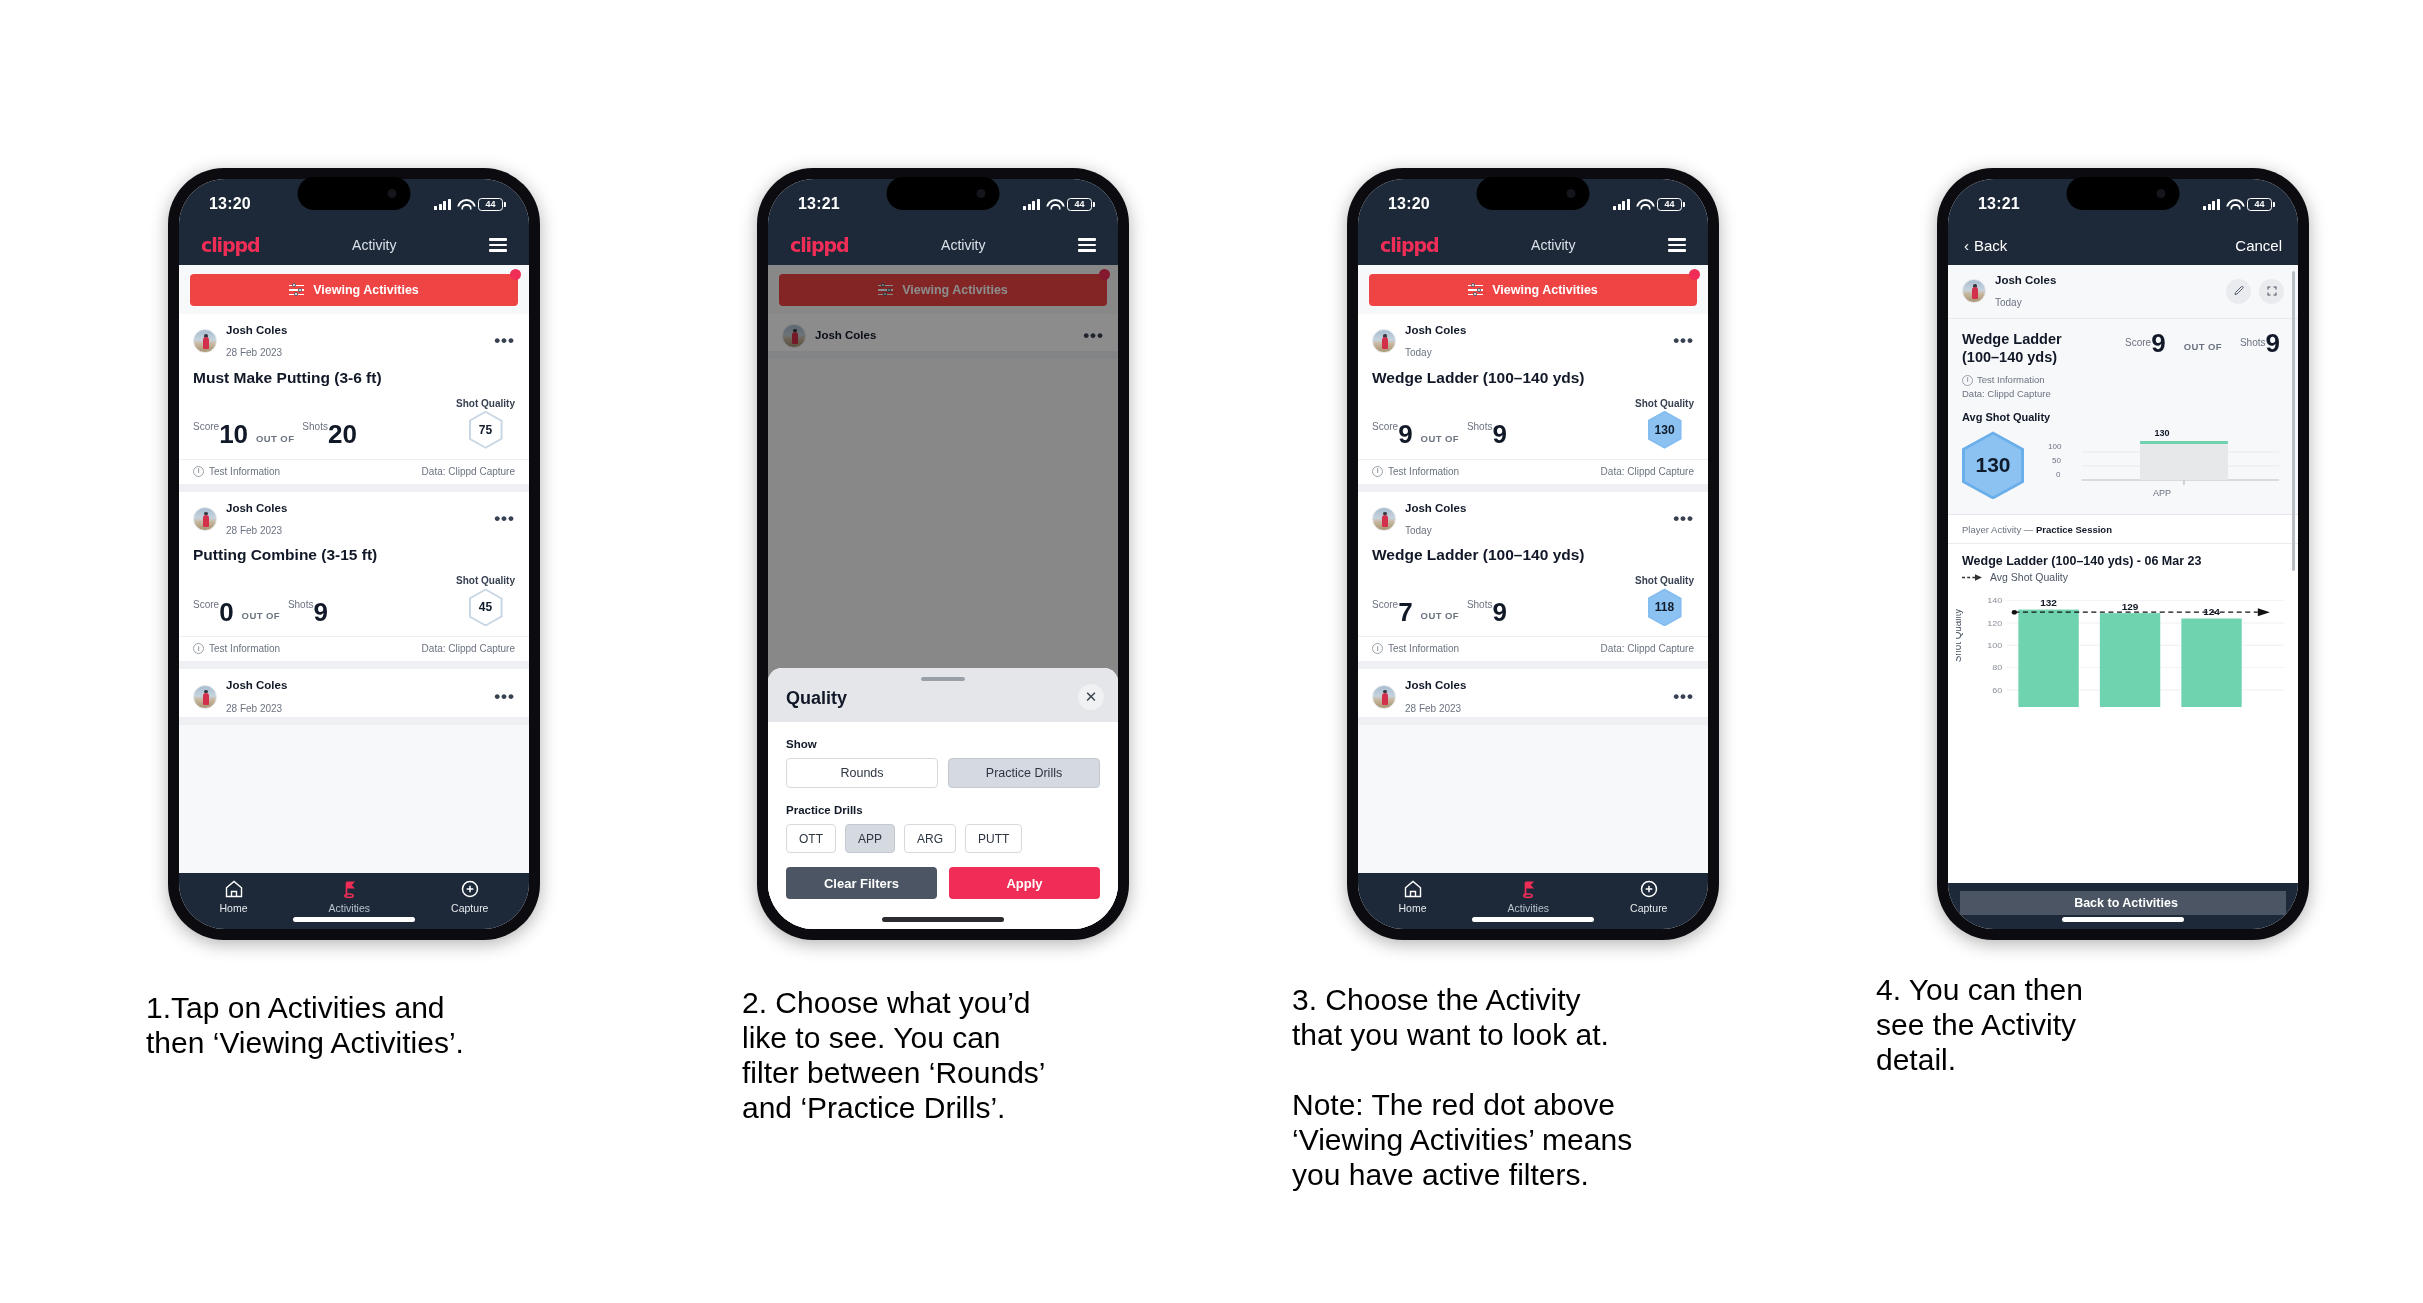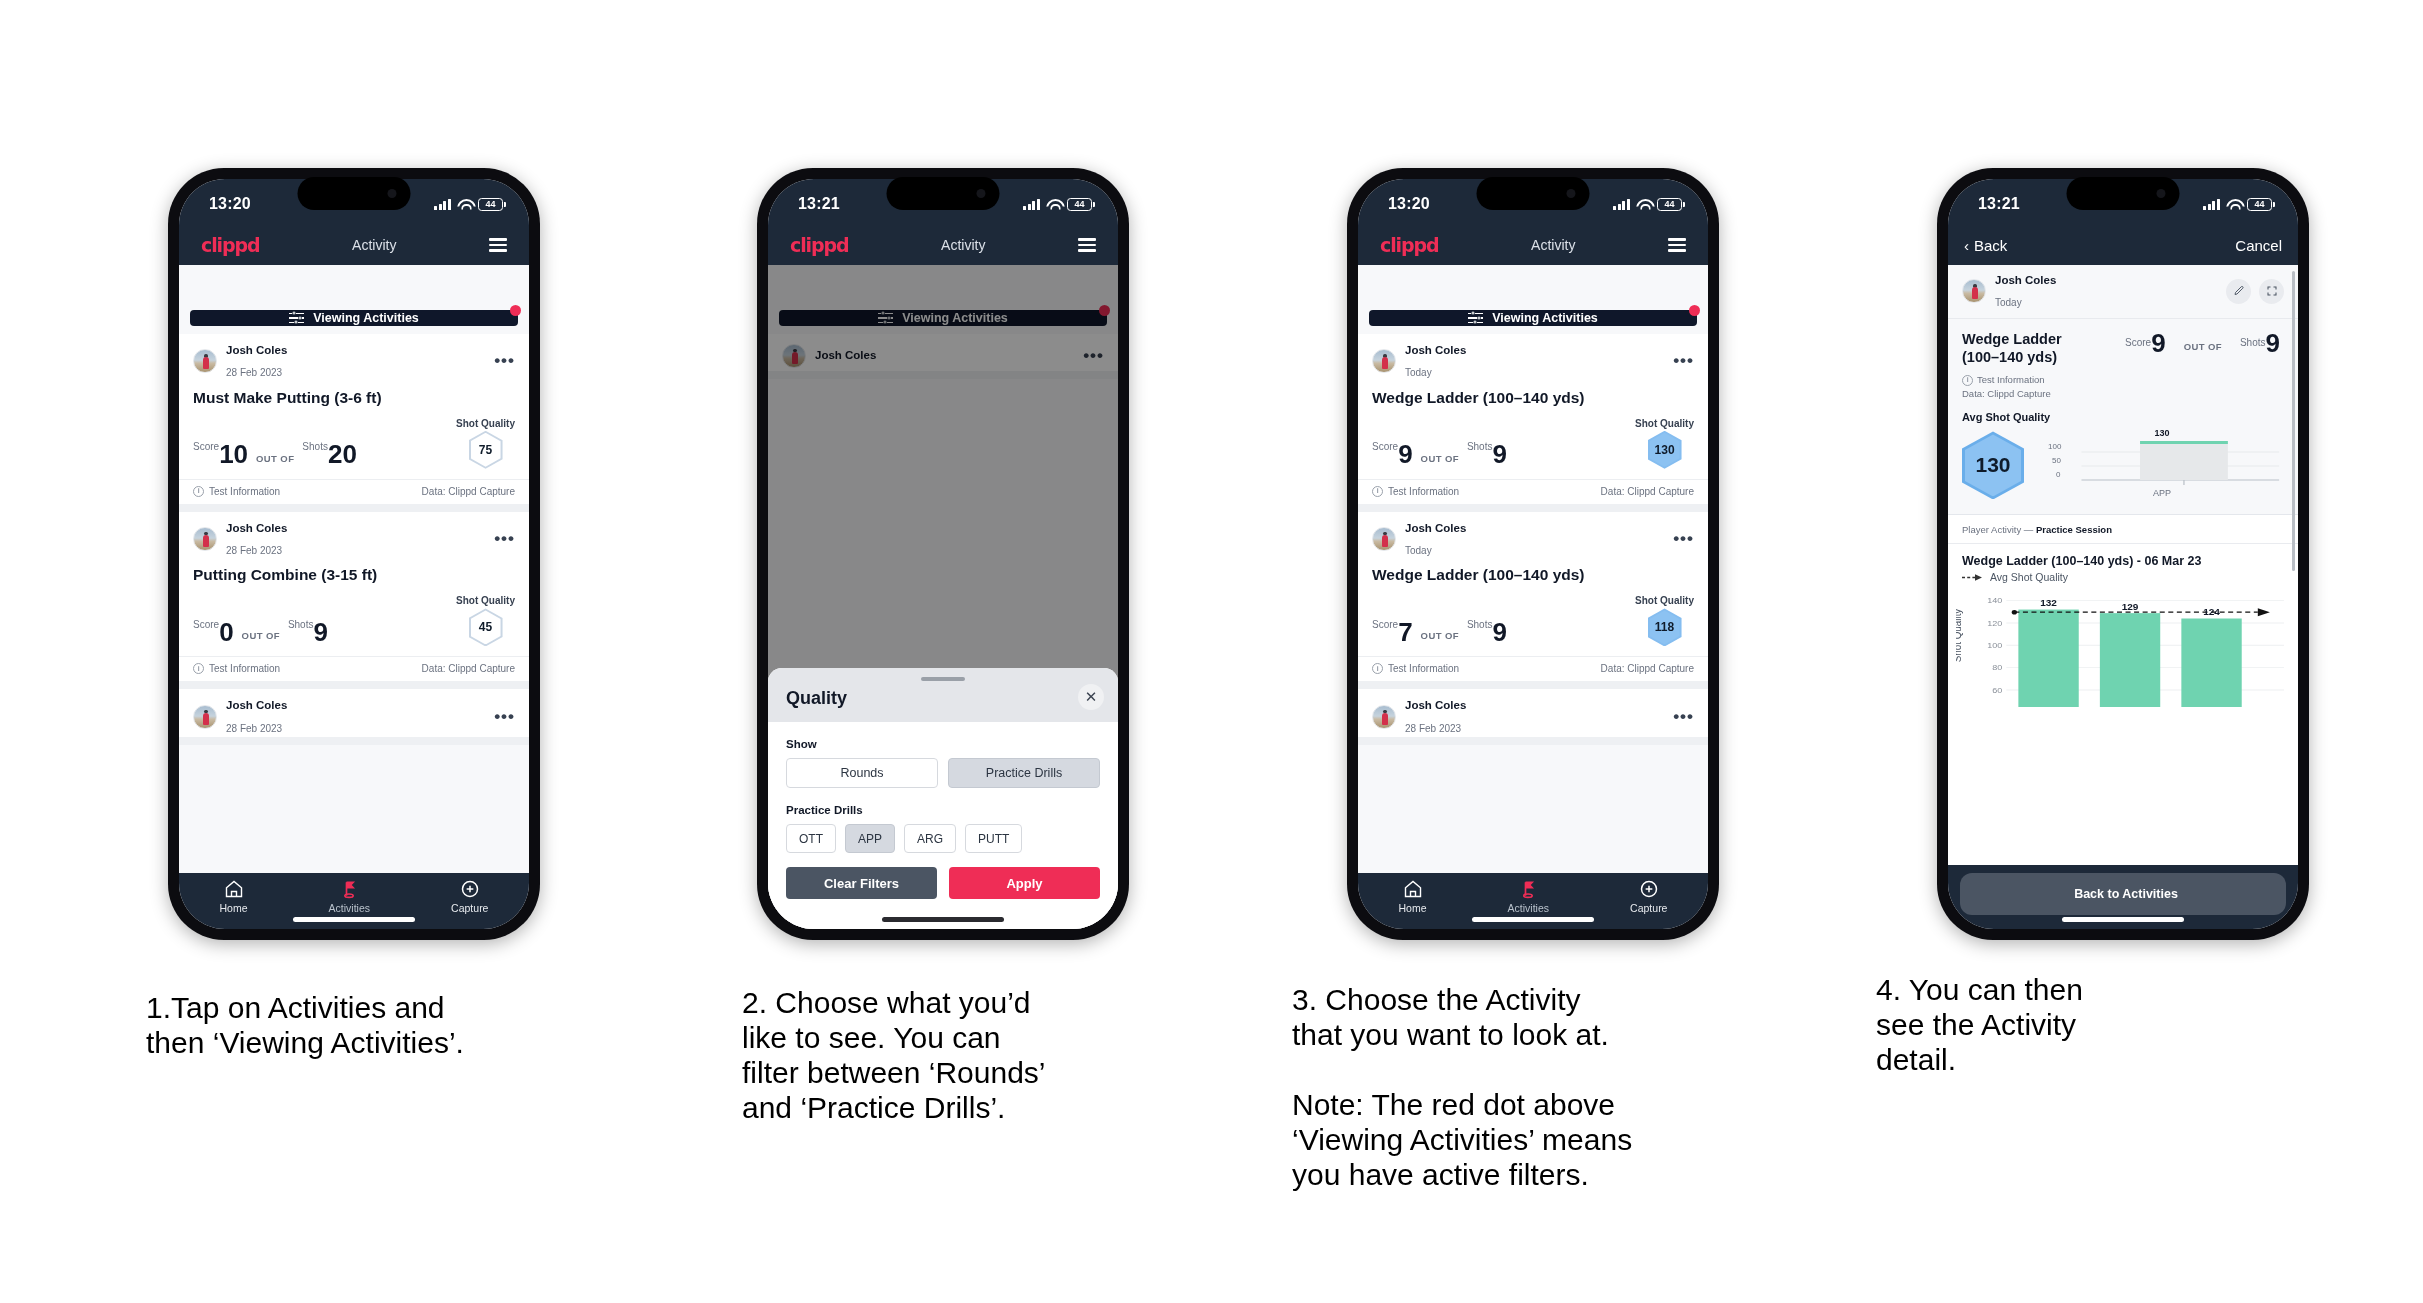--- a/index.html
+++ b/index.html
@@ -79,23 +79,23 @@
     font-size:15px;
   }
   .nav-back { display:flex; align-items:center; gap:5px; }
   .nav-back .chev { font-size:15px; line-height:1; }
 
   
   .appbody { flex:1 1 auto; background:#f7f8fa; overflow:hidden; position:relative; }
 
   .filterbar-wrap { padding:9px 11px 8px; background:#f7f8fa; position:relative; }
   .filterbar {
-    height:16px; background:#0f172a; border-radius:4px; color:#fff;
+    height:32px; background:#ef4444; border-radius:4px; color:#fff;
     display:flex; align-items:center; justify-content:center; gap:9px;
-    font-size:12.5px; font-weight:600; position:relative;margin-top:36px;
+    font-size:12.5px; font-weight:600; position:relative;
   }
   .reddot { position:absolute; right:-3px; top:-5px; width:11px; height:11px;
     border-radius:50%; background:#ef2d56; }
   .slider-icon { width:15px; height:13px; position:relative; display:block; }
   .slider-icon i { position:absolute; left:0; width:100%; height:1.6px; background:#fff; }
   .slider-icon i:nth-child(1){top:1px}
   .slider-icon i:nth-child(2){top:5.7px}
   .slider-icon i:nth-child(3){top:10.4px}
   .slider-icon b { position:absolute; width:4.2px;height:4.2px;border-radius:50%;
     background:#fff; border:1.3px solid #4b5563; }
@@ -227,21 +227,21 @@
   .breadcrumb b { color:#111827; }
   .chart-title { font-size:12.5px;font-weight:700;color:#111827;padding:10px 14px 3px; }
   .legend { display:flex;align-items:center;gap:6px;padding:0 14px 4px;font-size:10.5px;color:#4b5563; }
   .legend .dashline { width:22px;height:9px;display:block; }
   .bigchart { padding:2px 10px 0 8px; }
   .scrollbar {
     position:absolute; right:3px; top:6px; width:3px; height:300px;
     background:#b9bec5; border-radius:2px; z-index:10;
   }
   .backbar { padding:8px 12px 14px; background:#1d2939; }
-  .backbtn { height:42px;background:#4b5563;border-radius:12px;color:#fff;
+  .backbtn { height:24px;background:#4b5563;border-radius:0;color:#fff;
     display:flex;align-items:center;justify-content:center;font-size:12.5px;
     font-weight:600;cursor:pointer;padding-left:6px; }
 
   
   .caption {
     position:absolute; font-size:30px; line-height:1.17; color:#000;
     font-family:"Liberation Sans", sans-serif; white-space:pre-wrap;
   }
 </style>
 </head>

